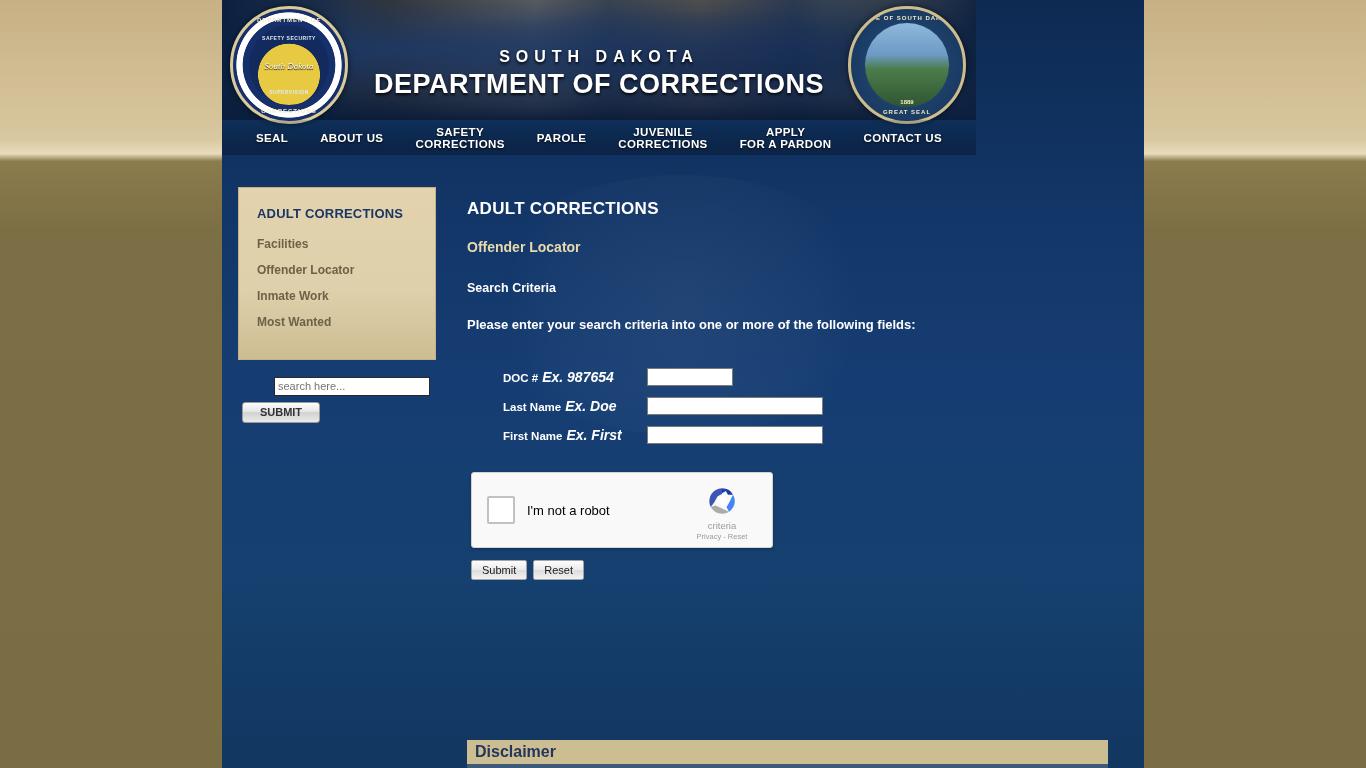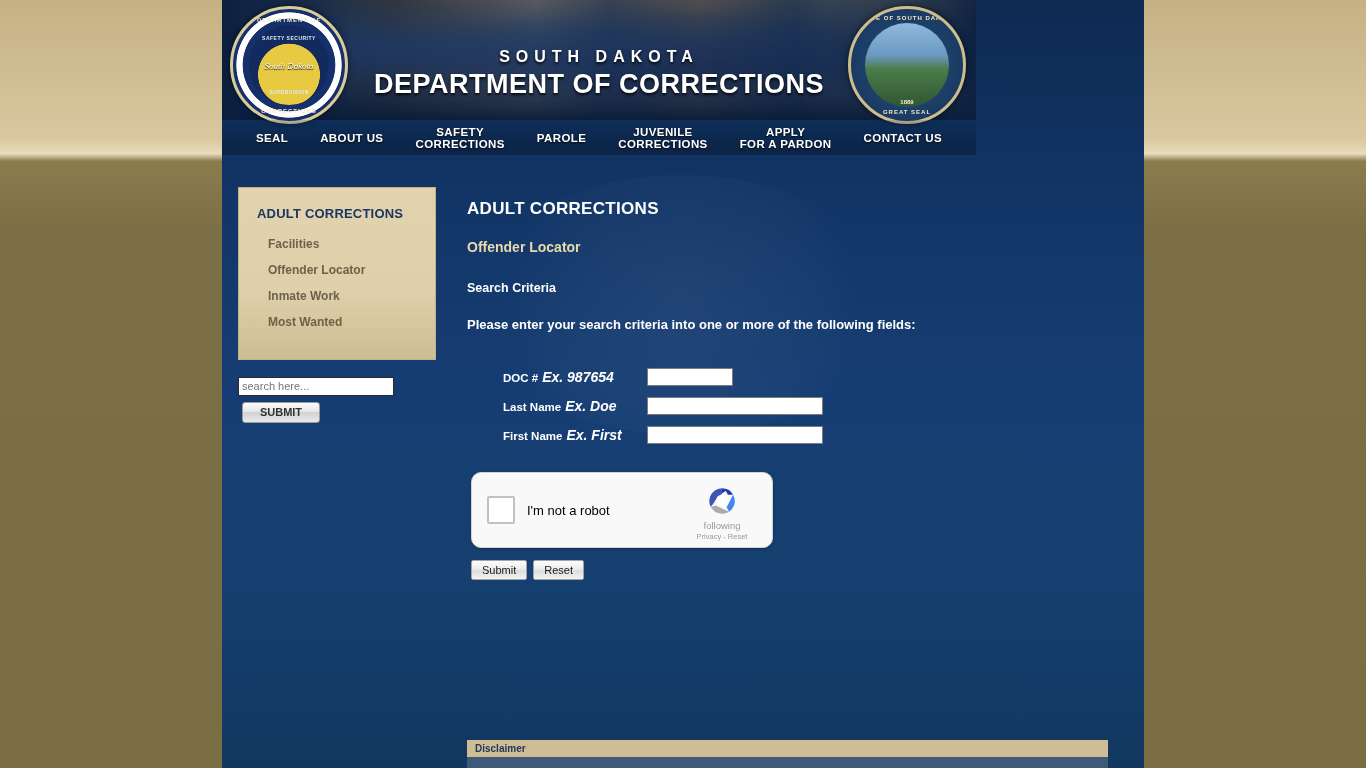--- a/index.html
+++ b/index.html
@@ -193,36 +193,37 @@
     color: #1a3663;
     font-size: 13px;
     font-weight: bold;
     padding: 0 0 10px 18px;
     letter-spacing: .2px;
   }
   .sidebar-link {
     color: #6d6247;
     font-size: 12px;
     font-weight: bold;
-    padding: 6px 0 6px 29px;
+    padding: 6px 0 6px 18px;
     cursor: pointer;
   }
   .search-row {
     margin-top: 16px;
     width: 158px;
   }
   .search-input {
     width: 156px;
     height: 19px;
     border: 1px solid #2a2a2a;
     background: #ffffff;
     font-size: 11px;
     padding: 1px 3px;
     color: #333;
     font-family: "Liberation Sans", sans-serif;
+    margin-left: 36px;
   }
   .search-submit {
     margin-top: 6px;
     margin-left: 4px;
     width: 78px;
     height: 21px;
     font-size: 11px;
     font-weight: bold;
     color: #333;
     background: linear-gradient(to bottom, #fdfdfd 0%, #e6e6e6 45%, #d2d2d2 50%, #e9e9e9 100%);
@@ -292,21 +293,21 @@
   .field-doc { width: 86px; }
   .field-name { width: 176px; }
   
   .captcha {
     margin-top: 26px;
     margin-left: 4px;
     width: 302px;
     height: 76px;
     background: #f9f9f9;
     border: 1px solid #d3d3d3;
-    border-radius: 10px;
+    border-radius: 3px;
     box-shadow: 0 1px 3px rgba(0,0,0,.25);
     position: relative;
     display: flex;
     align-items: center;
   }
   .captcha-box {
     width: 28px; height: 28px;
     border: 2px solid #c1c1c1;
     background: #fff;
     border-radius: 2px;
@@ -357,21 +358,21 @@
   }
   
   .disclaimer {
     position: absolute;
     left: 245px; top: 585px;
     width: 641px;
   }
   .disclaimer-head {
     background: #cdbd93;
     color: #23365c;
-    font-size: 10px;
+    font-size: 16px;
     font-weight: bold;
     padding: 3px 0 3px 8px;
     border: 1px solid #b6a madrid;
   }
   .disclaimer-body {
     background: rgba(120,130,150,0.45);
     padding: 10px 12px 14px 12px;
     color: #ffffff;
     font-size: 11.3px;
     font-style: italic;
@@ -473,21 +474,21 @@
           <div class="recaptcha-logo">
             <svg width="34" height="34" viewBox="0 0 48 48" aria-hidden="true">
               <path d="M24 6 a18 18 0 0 1 15.6 9 l-7.2 0 -3 -5 z" fill="#1c3aa9"></path>
               <path d="M39.6 15 a18 18 0 0 1 -5.6 24 l-3.6-6.2 3.2-5.8 z" fill="#4285f4"></path>
               <path d="M34 39 a18 18 0 0 1 -25.9 -6.6 l6.9 -2.2 5.3 2.6 z" fill="#ababab"></path>
               <path d="M8.1 32.4 A18 18 0 0 1 24 6 l0 8 -6.1 3.4 -5.2 9 z" fill="#1c3aa9" opacity="0.85"></path>
               <circle cx="24" cy="24" r="7" fill="#ffffff"></circle>
               <path d="M24 6 l0 7 6 -3.5 z" fill="#1c3aa9"></path>
             </svg>
           </div>
-          <div class="rc-name">following</div>
+          <div class="rc-name">criteria</div>
           <div class="rc-links">Privacy - Reset</div>
         </div>
       </div>
 
       <div class="btn-row">
         <button class="btn">Submit</button>
         <button class="btn">Reset</button>
       </div>
     </div>
 

